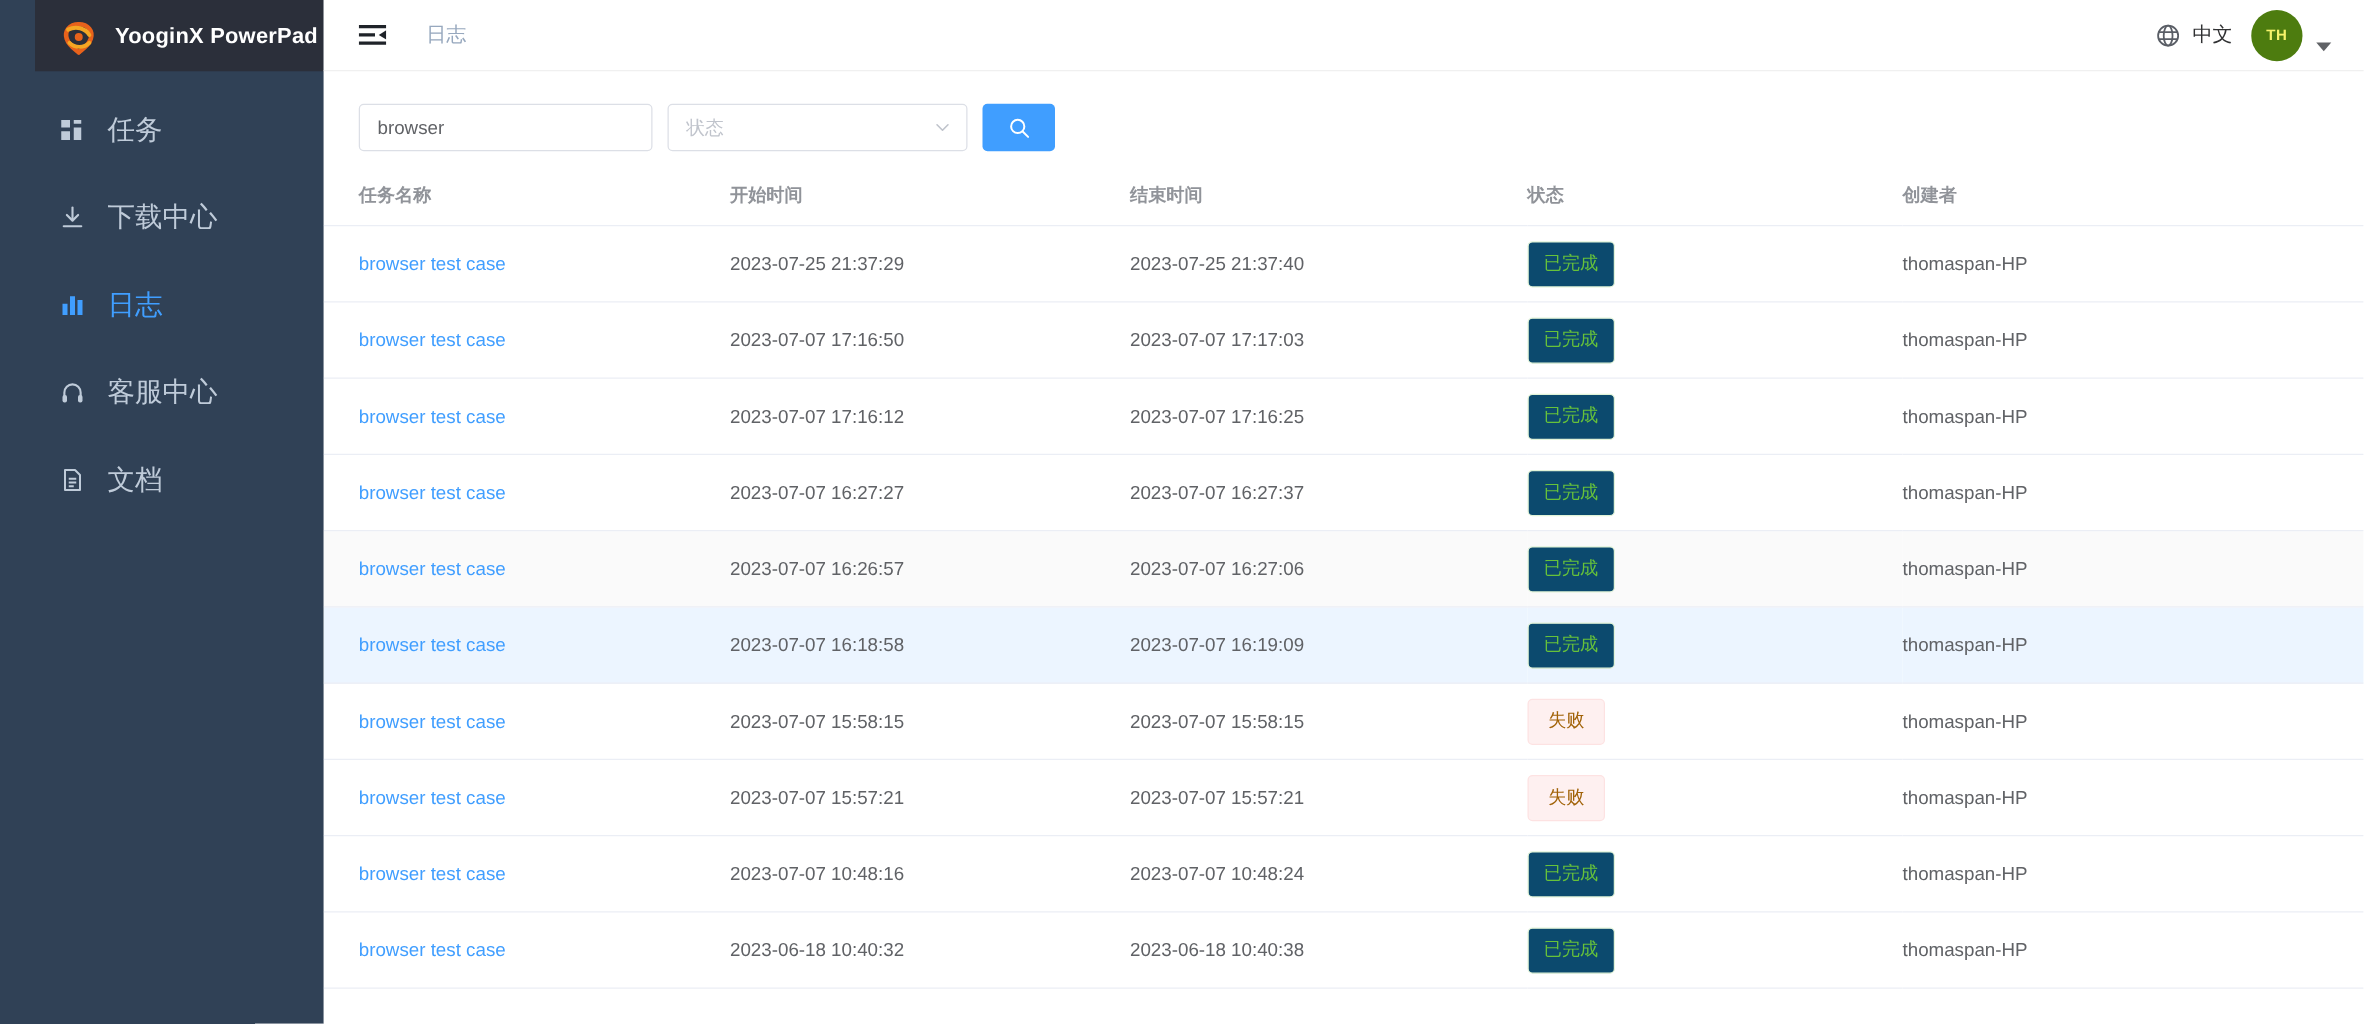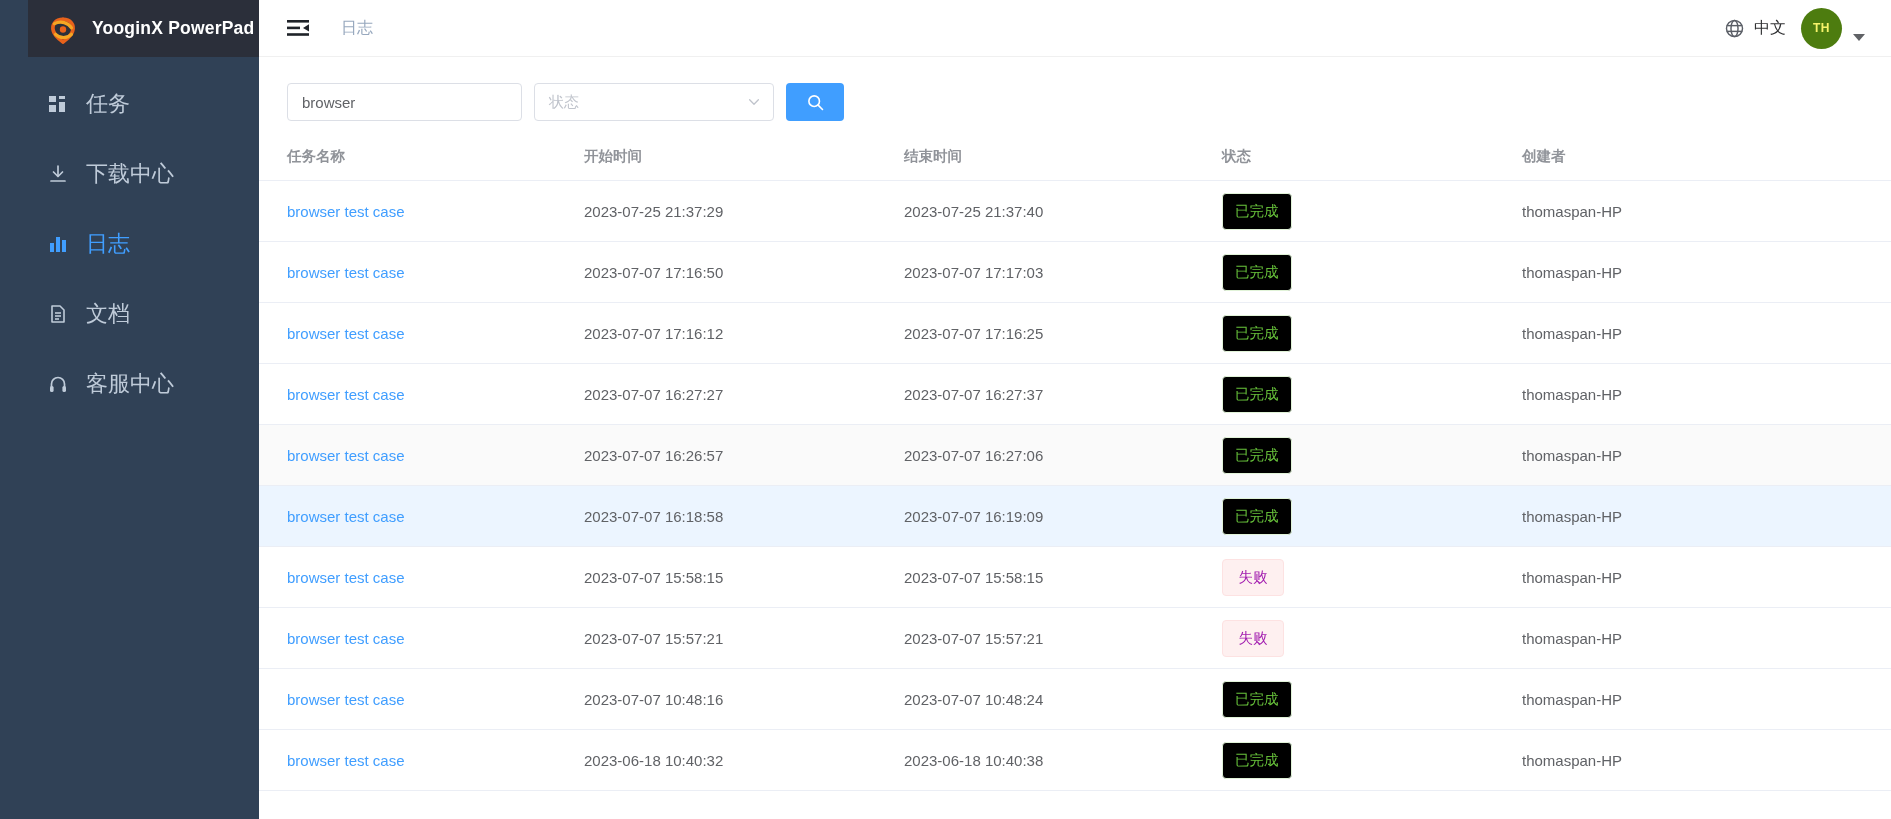--- a/index.html
+++ b/index.html
@@ -215,22 +215,22 @@
     display: inline-flex;
     align-items: center;
     justify-content: center;
     height: 37px;
     min-width: 62px;
     padding: 0 12px;
     border-radius: 4px;
     font-size: 14.5px;
     line-height: 1;
   }
-  .tag-success { background: #000000; border: 1px solid #e1f3d8; color: #67c23a; }
-  .tag-danger  { background: #fef0f0; border: 1px solid #fde2e2; color: #a21caf; }
+  .tag-success { background: #0c4a6e; border: 1px solid #e1f3d8; color: #67c23a; }
+  .tag-danger  { background: #fef0f0; border: 1px solid #fde2e2; color: #a16207; }
 </style>
 </head>
 <body>
 
 <div class="app">
 
   <aside class="sidebar">
 
     <div class="logo-bar">
       <svg class="logo-mark" viewBox="0 0 64 64">
@@ -274,39 +274,39 @@
         <svg class="nav-icon" viewBox="0 0 20 20">
           <rect x="2" y="9" width="4" height="9" fill="currentColor"></rect>
           <rect x="8" y="3" width="4" height="15" fill="currentColor"></rect>
           <rect x="14" y="6" width="4" height="12" fill="currentColor"></rect>
         </svg>
         <span class="nav-label">日志</span>
       </div>
 
       <div class="nav-item">
         <svg class="nav-icon" viewBox="0 0 20 20">
+          <g stroke="currentColor" stroke-width="1.7" fill="none" stroke-linecap="round">
+            <path d="M3.5 13 V10 A6.5 6.5 0 0 1 16.5 10 V13"></path>
+          </g>
+          <rect x="2" y="12" width="3.6" height="6" rx="1.6" fill="currentColor"></rect>
+          <rect x="14.4" y="12" width="3.6" height="6" rx="1.6" fill="currentColor"></rect>
+        </svg>
+        <span class="nav-label">客服中心</span>
+      </div>
+
+      <div class="nav-item">
+        <svg class="nav-icon" viewBox="0 0 20 20">
           <g stroke="currentColor" stroke-width="1.6" fill="none" stroke-linejoin="round">
             <path d="M4 2 H12 L16 6 V18 H4 Z"></path>
             <path d="M7 9 H13"></path>
               <path d="M7 12 H13"></path>
               <path d="M7 15 H11"></path>
           </g>
         </svg>
         <span class="nav-label">文档</span>
-      </div>
-
-      <div class="nav-item">
-        <svg class="nav-icon" viewBox="0 0 20 20">
-          <g stroke="currentColor" stroke-width="1.7" fill="none" stroke-linecap="round">
-            <path d="M3.5 13 V10 A6.5 6.5 0 0 1 16.5 10 V13"></path>
-          </g>
-          <rect x="2" y="12" width="3.6" height="6" rx="1.6" fill="currentColor"></rect>
-          <rect x="14.4" y="12" width="3.6" height="6" rx="1.6" fill="currentColor"></rect>
-        </svg>
-        <span class="nav-label">客服中心</span>
       </div>
 
     </nav>
   </aside>
 
   <section class="main">
 
     <header class="topbar">
       <svg class="hamburger" viewBox="0 0 22 18">
         <rect x="0" y="1" width="22" height="2.6" fill="#1f2329"></rect>

